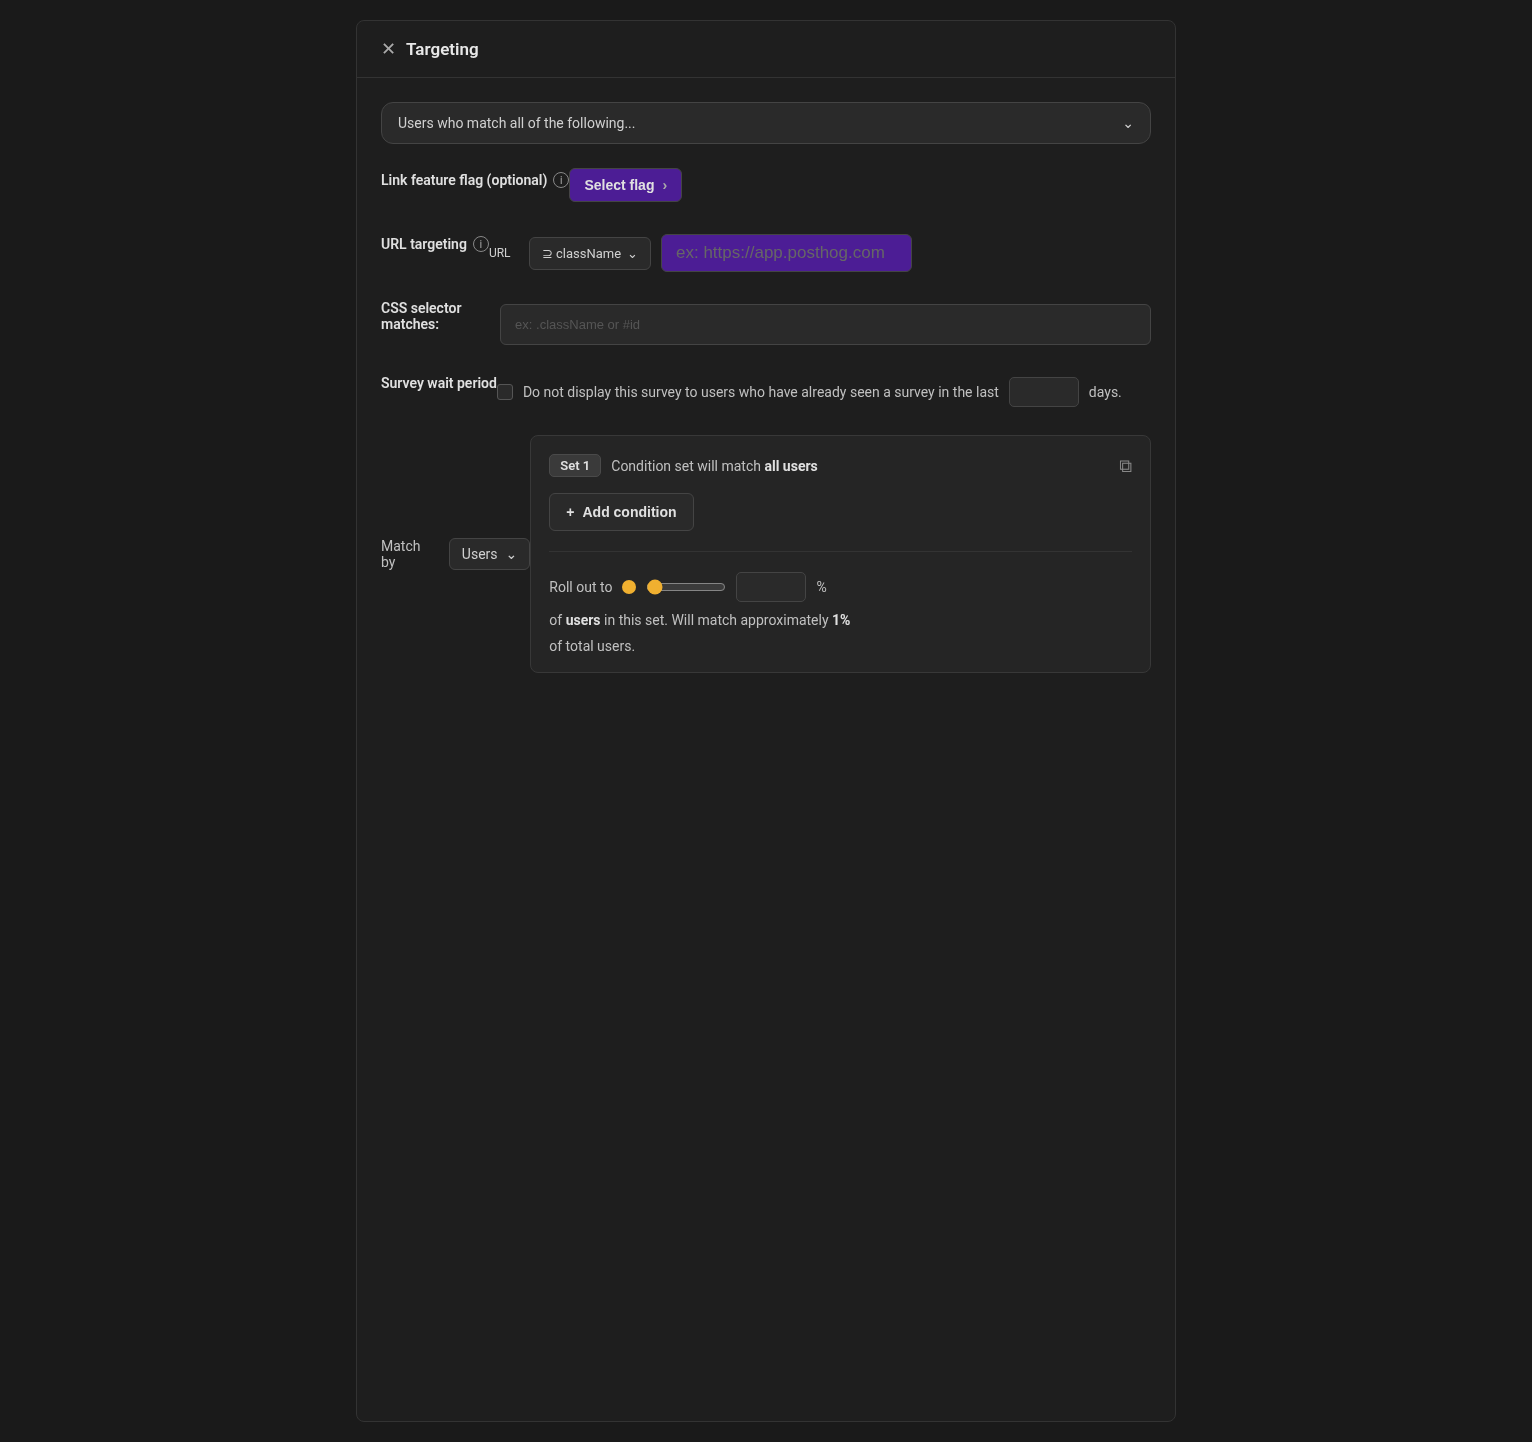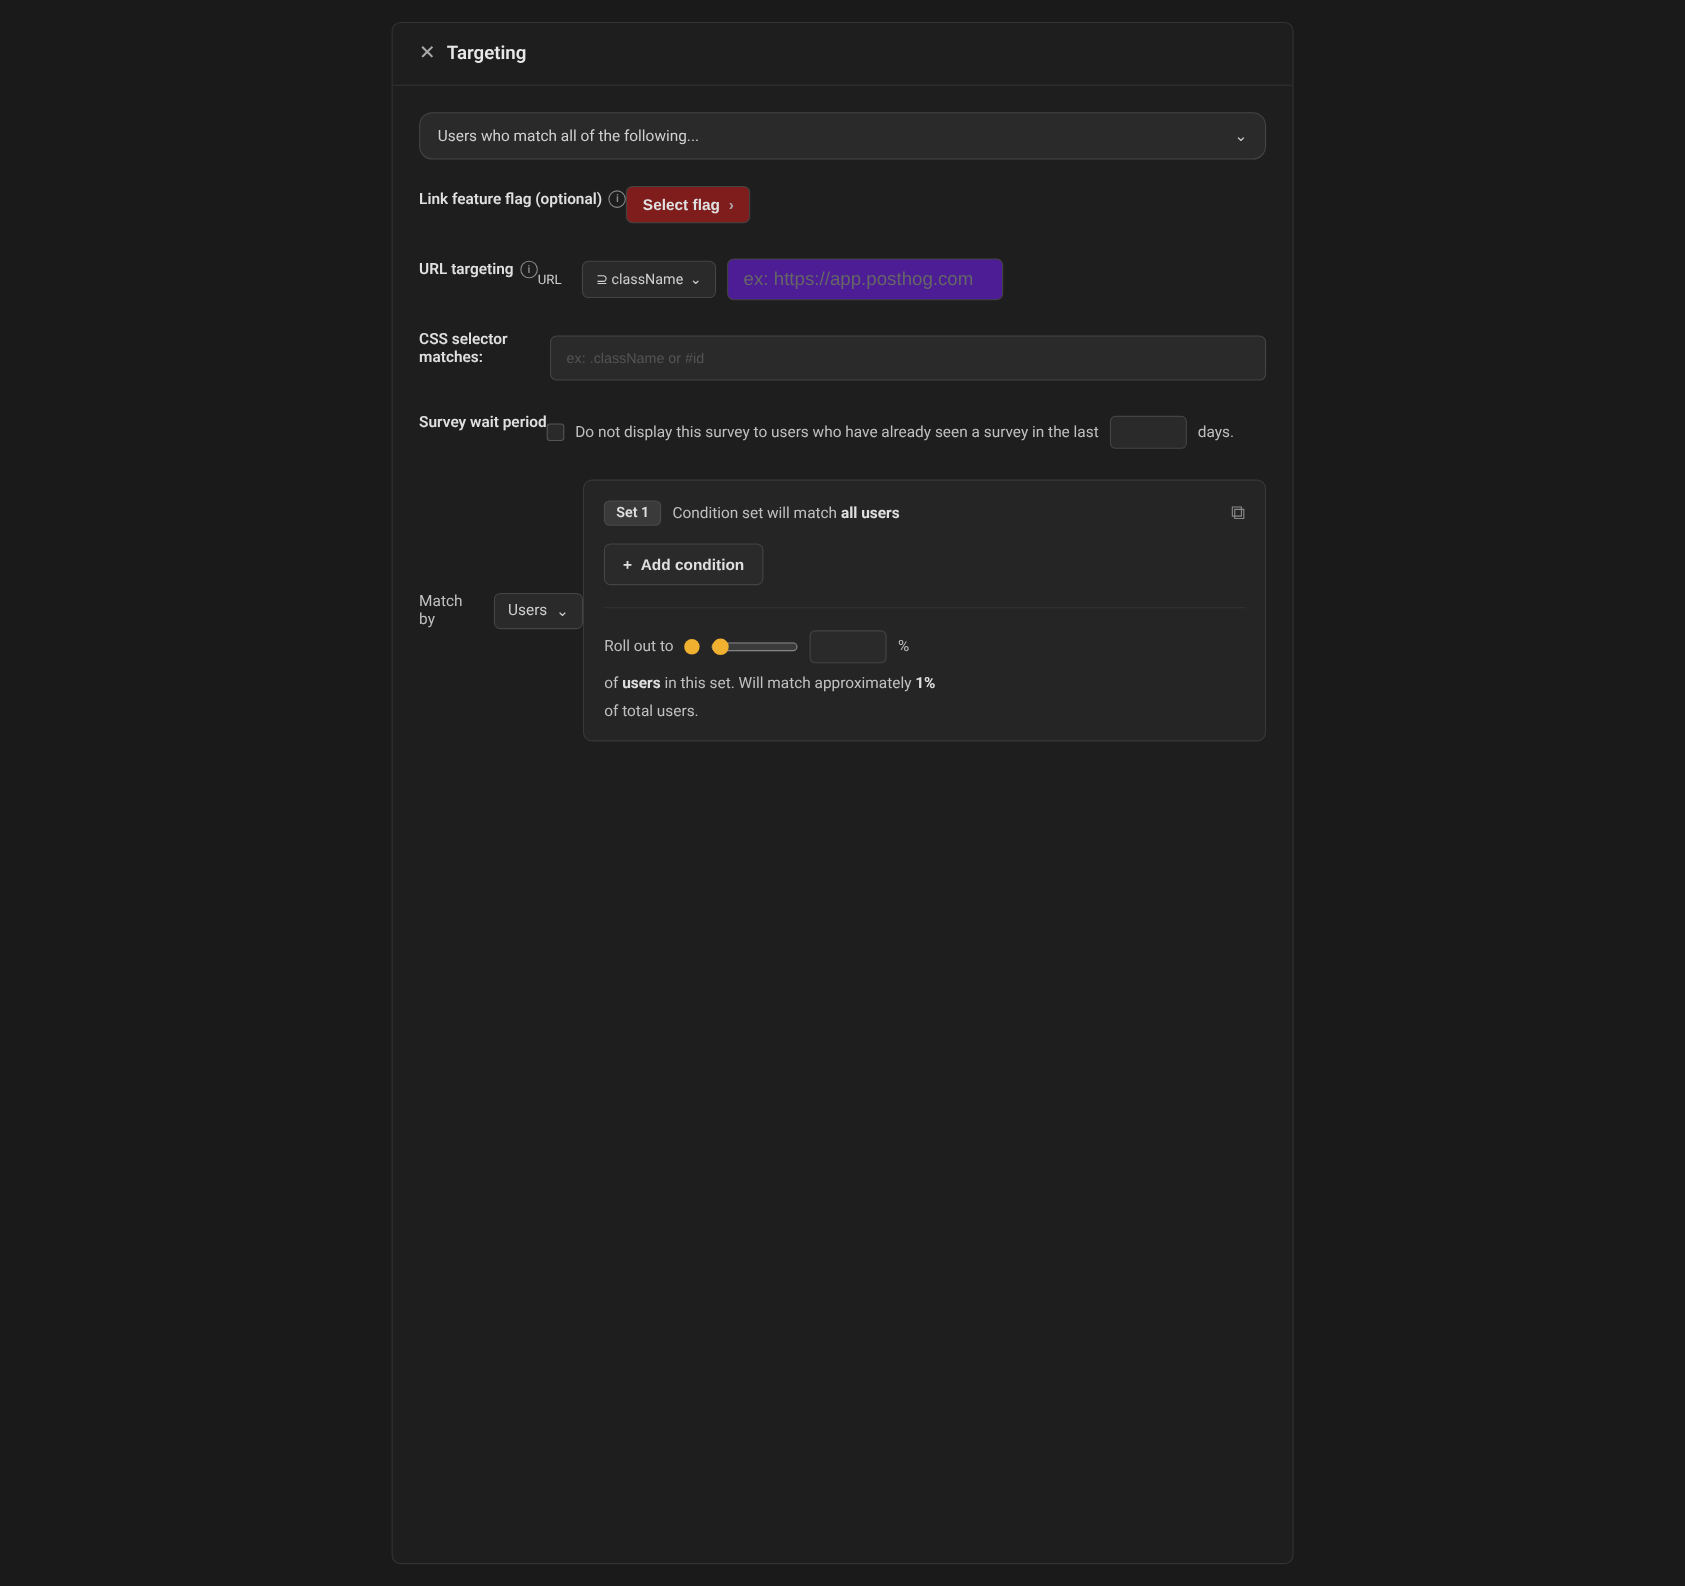--- a/index.html
+++ b/index.html
@@ -93,21 +93,21 @@
       border-radius: 50%;
       font-size: 10px;
       color: #888;
       cursor: pointer;
     }
 
     .select-flag-btn {
       display: inline-flex;
       align-items: center;
       gap: 8px;
-      background: #7f1d1d;
+      background: #4c1d95;
       border: 1px solid #444;
       border-radius: 6px;
       padding: 8px 14px;
       color: #e0e0e0;
       font-size: 14px;
       font-weight: 600;
       cursor: pointer;
     }
 
     .chevron-right {

